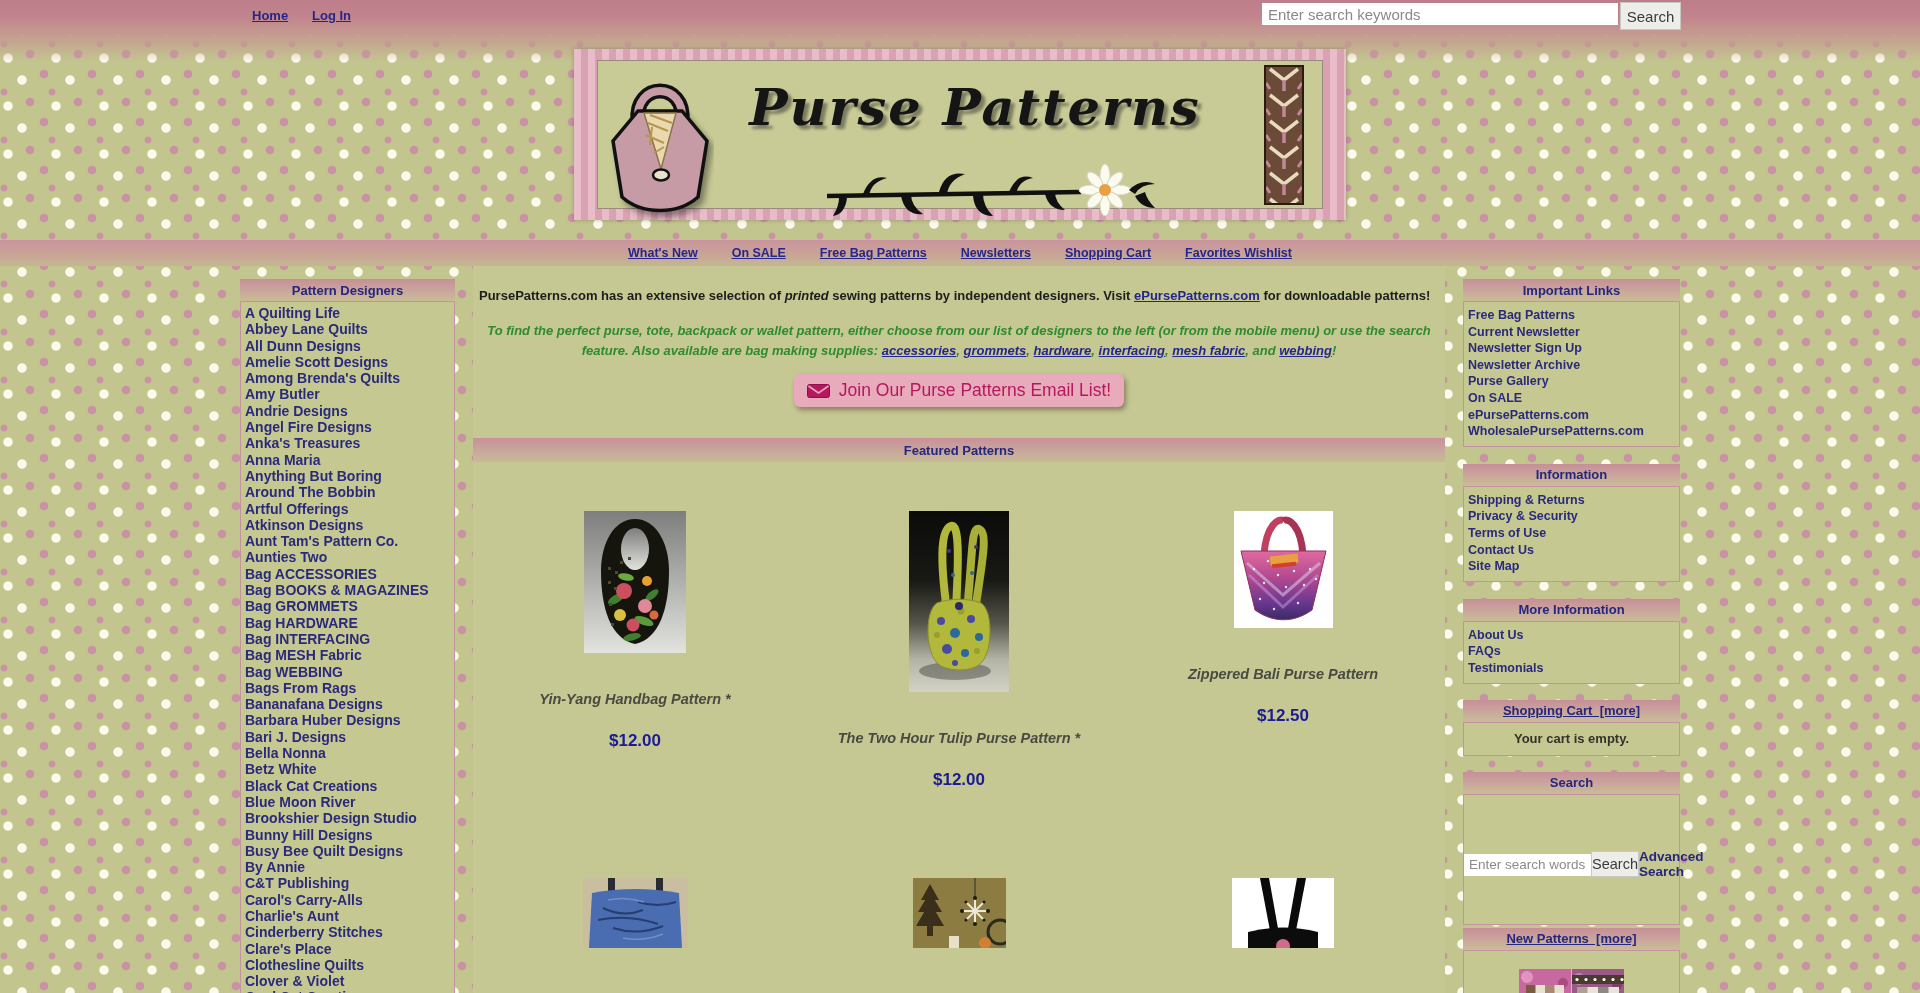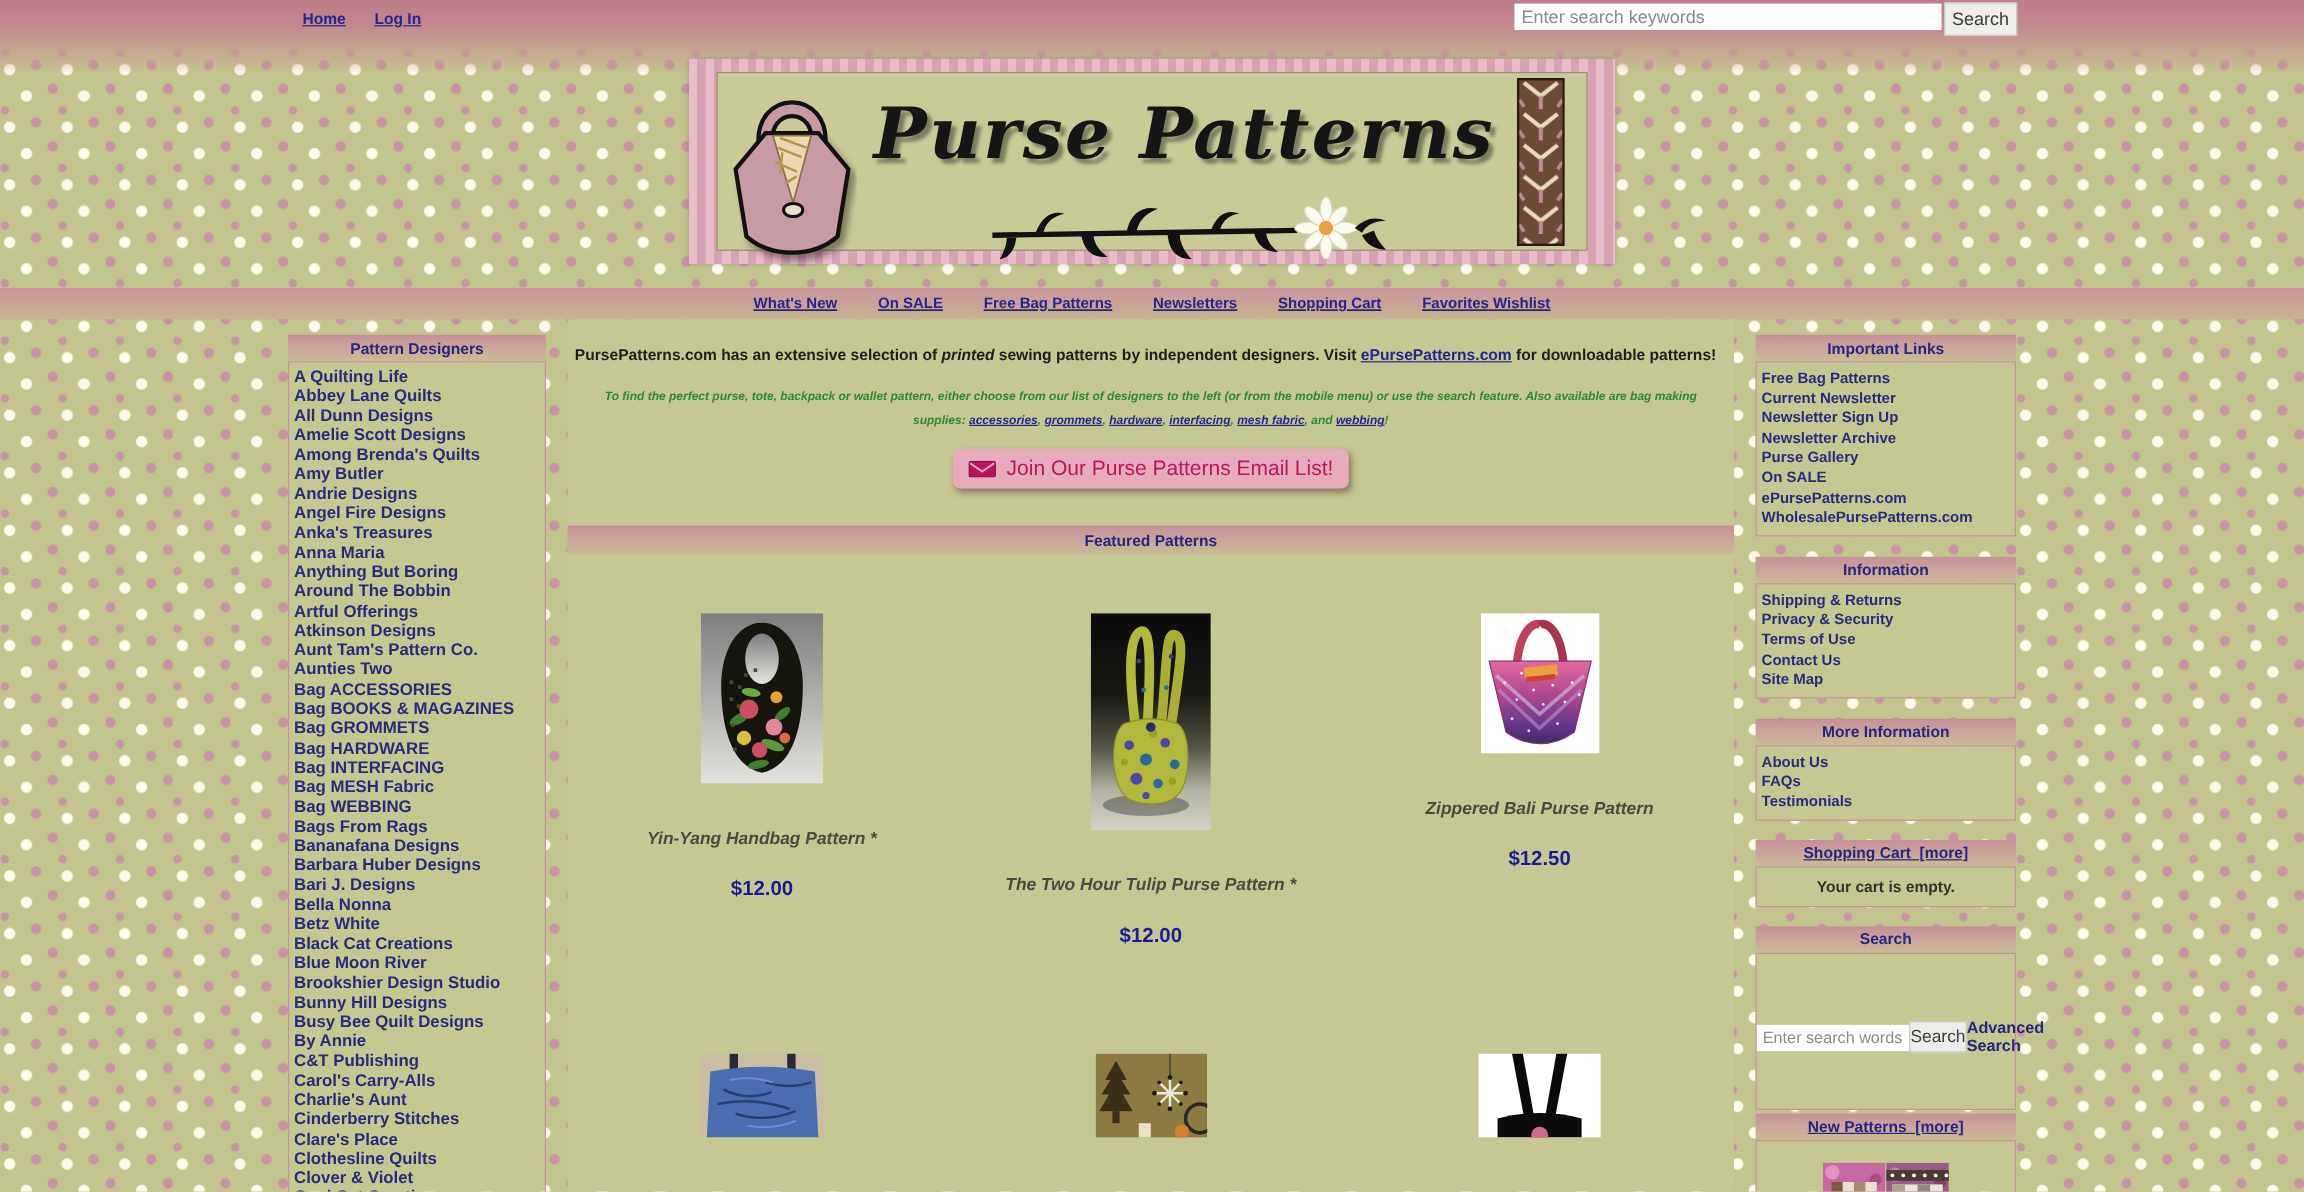--- a/index.html
+++ b/index.html
@@ -31,50 +31,50 @@
     border:1px solid #c9c9c2; font-size:15px; color:#3a3a3a; font-family:"Liberation Sans",sans-serif; cursor:pointer; }
 
   
   .banner { left:574px; top:49px; width:772px; height:171px;
     background:repeating-linear-gradient(90deg,#e9bcc9 0 7px,#d9a2b3 7px 14px);
     box-shadow:0 0 4px rgba(0,0,0,.25); }
   .banner-inner { position:absolute; left:23px; right:23px; top:11px; bottom:11px;
     background:#c9cb97; border:1px solid #9a8a7c; }
   .banner-title { position:absolute; left:130px; right:100px; top:16px; text-align:center;
     font-family:"DejaVu Serif",serif; font-style:italic; font-weight:bold;
-    font-size:59px; color:#151515; letter-spacing:2px;
+    font-size:51px; color:#151515; letter-spacing:2px;
     text-shadow:4px 4px 3px rgba(30,30,30,.45); white-space:nowrap; }
   .purse-logo { position:absolute; left:8px; top:4px; }
   .vine { position:absolute; left:225px; top:95px; }
   .ribbon { position:absolute; right:18px; top:4px; }
 
   
   .nav-band { left:0; top:240px; width:1920px; height:26px;
     background:linear-gradient(to bottom,#ca959d 0,#c9a397 55%,#c5b790 100%);
-    display:flex; justify-content:center; align-items:center; gap:34px;text-decoration:underline; }
+    display:flex; justify-content:center; align-items:center; gap:34px; }
   .nav-link { color:#26268a; font-weight:bold; font-size:12.5px; text-decoration:underline; white-space:nowrap; }
 
   
   .band-hdr { height:22px; background:linear-gradient(to bottom,#c78f98 0,#caa59c 50%,#c9bd95 100%);
     display:flex; align-items:center; justify-content:center;
     color:#26267e; font-weight:bold; font-size:13px; }
   .side-box { background:#c6c892; border:1px solid #c593a0; }
 
   
   .left-sb { left:240px; top:279px; width:215px; }
   .left-list { padding:3px 0 6px 2px; }
   .sb-item { color:#2a2a7c; font-weight:bold; font-size:14px; line-height:16.3px;
     padding-left:2px; white-space:nowrap; cursor:pointer; }
 
   
   .main-col { left:473px; top:266px; width:972px; height:727px; background:#c6c893; }
   .intro { margin:20px 6px 0 6px; font-size:13px; font-weight:bold; color:#1d1d1d; line-height:19px; }
   .intro i { font-weight:bold; }
   .intro a, .supply-link { color:#26268a; text-decoration:underline; font-weight:bold; }
-  .green-para { margin:16px 14px 0 14px; text-align:center; font-size:10px; font-weight:bold;
+  .green-para { margin:16px 14px 0 14px; text-align:center; font-size:13px; font-weight:bold;
     font-style:italic; color:#2e8b2e; line-height:20px; }
   .supply-link { font-style:italic; }
   .signup { margin:17px 6px 0 6px; font-size:13px; font-weight:bold; color:#1d1d1d; }
   .email-btn { display:flex; margin:13px auto 0 auto; width:330px; height:33px;
     background:#e8abbb; border:0; border-radius:6px; align-items:center; justify-content:center; gap:9px;
     box-shadow:2px 3px 5px rgba(60,40,40,.45); cursor:pointer; }
   .email-btn span { color:#b5185f; font-size:17.5px; font-family:"Liberation Sans",sans-serif; }
   .featured-bar { margin-top:31px; height:24px;
     background:linear-gradient(to bottom,#c8909a 0,#c9a89c 55%,#c7bb94 100%);
     display:flex; align-items:center; justify-content:center;

